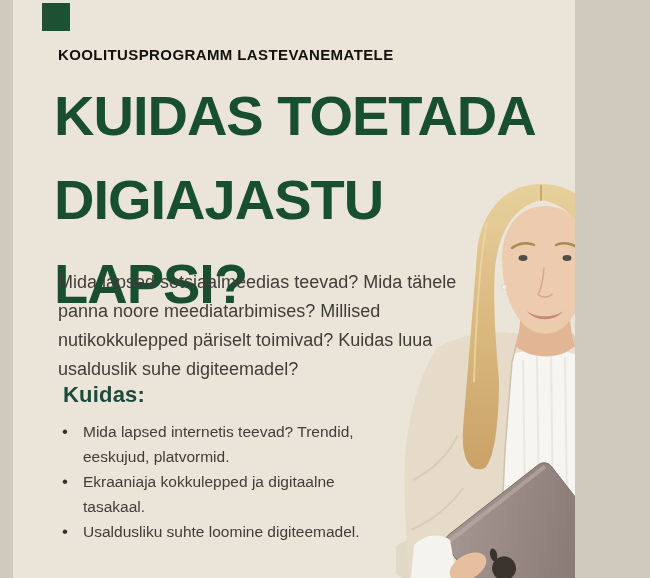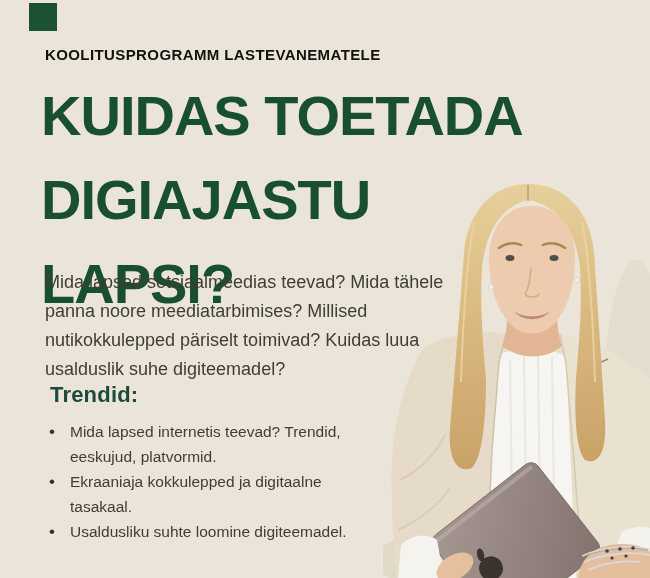--- a/index.html
+++ b/index.html
@@ -1,19 +1,20 @@
 <!DOCTYPE html>
 <html><head>
 <meta charset="utf-8">
 <style>
   html,body{margin:0;padding:0;background:#cfcabc;}
   .poster{
-    position:relative;width:650px;height:578px;overflow:hidden;
+    position:relative;width:562px;height:578px;overflow:hidden;
     background:#eae5d8;
     font-family:"Liberation Sans", sans-serif;
+    margin-left:13px;
   }
   .brand-mark{
     position:absolute;left:29px;top:3px;width:28px;height:28px;
     background:#1d5134;
   }
   .kicker{
     position:absolute;left:45px;top:46px;
     font-size:15px;font-weight:700;letter-spacing:.4px;color:#12110e;
     white-space:nowrap;
   }
@@ -60,21 +61,21 @@
 
   <div class="title">KUIDAS TOETADA
 DIGIAJASTU
 LAPSI?</div>
 
   <div class="intro">Mida lapsed sotsiaalmeedias teevad? Mida tähele
 panna noore meediatarbimises? Millised
 nutikokkulepped päriselt toimivad? Kuidas luua
 usalduslik suhe digiteemadel?</div>
 
-  <div class="topics-title">Trendid:</div>
+  <div class="topics-title">Kuidas:</div>
 
   <ul class="topics">
     <li>Mida lapsed internetis teevad? Trendid,
 eeskujud, platvormid.</li>
     <li>Ekraaniaja kokkulepped ja digitaalne
 tasakaal.</li>
     <li>Usaldusliku suhte loomine digiteemadel.</li>
   </ul>
 
   <svg class="photo" viewBox="383 175 267 403" xmlns="http://www.w3.org/2000/svg" aria-hidden="true">

